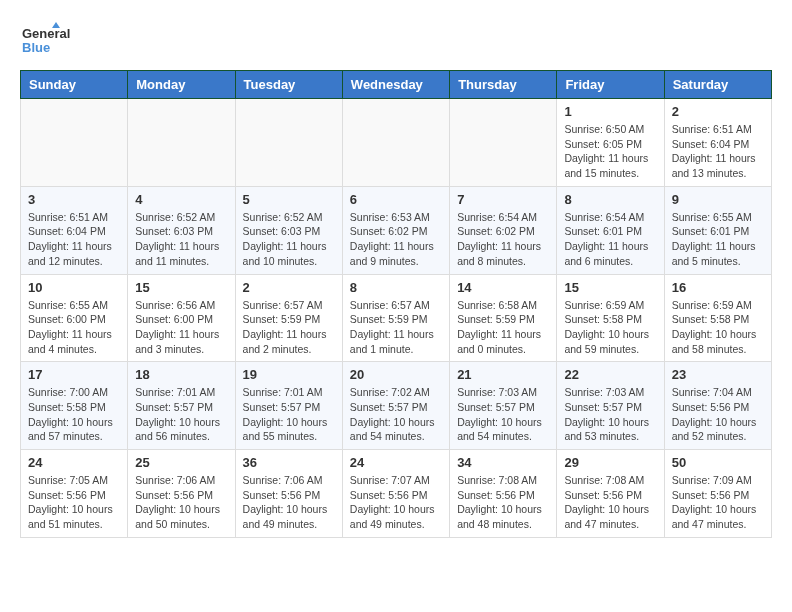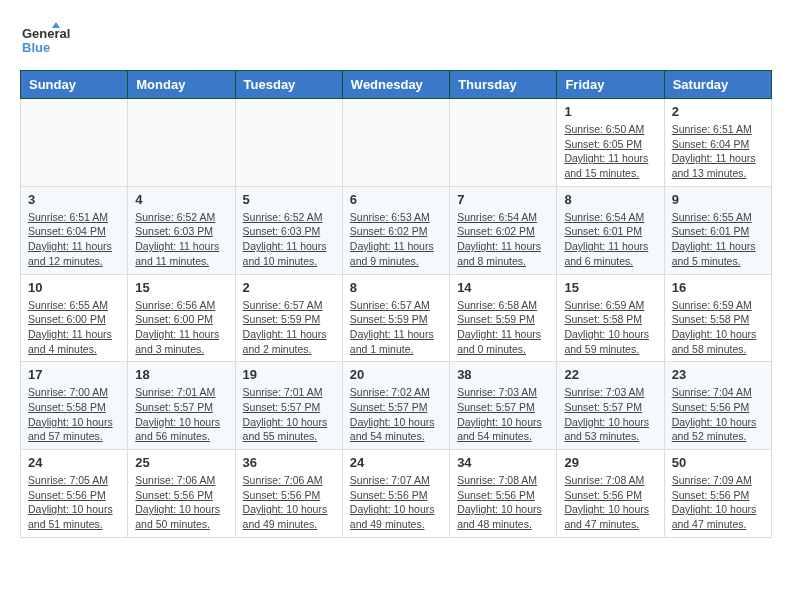--- a/index.html
+++ b/index.html
@@ -236,21 +236,21 @@
 Sunset: 5:57 PM
 Daylight: 10 hours and 55 minutes.</div>
         </td>
         <td>
           <span class="day-number">20</span>
           <div class="day-info">Sunrise: 7:02 AM
 Sunset: 5:57 PM
 Daylight: 10 hours and 54 minutes.</div>
         </td>
         <td>
-          <span class="day-number">38</span>
+          <span class="day-number">21</span>
           <div class="day-info">Sunrise: 7:03 AM
 Sunset: 5:57 PM
 Daylight: 10 hours and 54 minutes.</div>
         </td>
         <td>
           <span class="day-number">22</span>
           <div class="day-info">Sunrise: 7:03 AM
 Sunset: 5:57 PM
 Daylight: 10 hours and 53 minutes.</div>
         </td>
@@ -317,15 +317,14 @@
   .logo-icon {
     width: 80px;
     height: 40px;
   }
   .calendar td {
     min-height: 85px;
     height: 85px;
   }
   .day-info {
     white-space: pre-line;
-    text-decoration: underline;
   }
 </style>
 
 </body></html>

